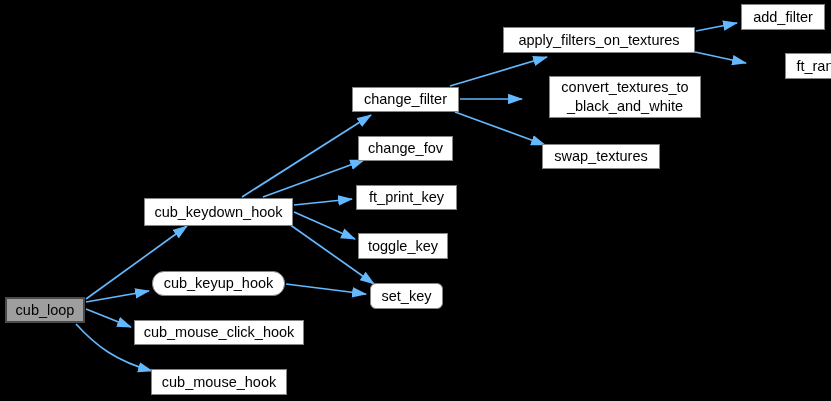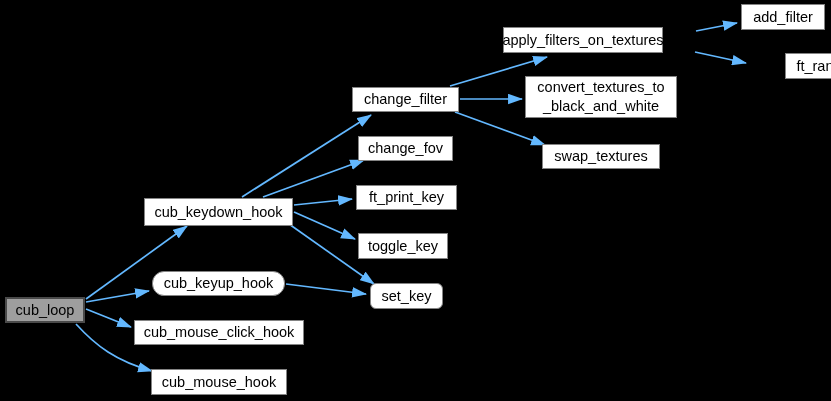--- a/index.html
+++ b/index.html
@@ -73,20 +73,20 @@
       <div class="node current" style="left: 5px; top: 297px; width: 80px; height: 26px;">cub_loop</div>
       <div class="node" style="left: 144px; top: 198px; width: 149px; height: 28px;">cub_keydown_hook</div>
       <div class="node" style="left: 152px; top: 271px; width: 133px; height: 25px; border-radius: 12px;">cub_keyup_hook</div>
       <div class="node" style="left: 134px; top: 320px; width: 170px; height: 25px;">cub_mouse_click_hook</div>
       <div class="node" style="left: 151px; top: 369px; width: 136px; height: 26px;">cub_mouse_hook</div>
       <div class="node" style="left: 352px; top: 87px; width: 107px; height: 25px;">change_filter</div>
       <div class="node" style="left: 358px; top: 136px; width: 95px; height: 25px;">change_fov</div>
       <div class="node" style="left: 356px; top: 185px; width: 101px; height: 25px;">ft_print_key</div>
       <div class="node" style="left: 358px; top: 233px; width: 90px; height: 26px;">toggle_key</div>
       <div class="node" style="left: 370px; top: 283px; width: 73px; height: 26px; border-radius: 6px;">set_key</div>
-      <div class="node" style="left: 503px; top: 27px; width: 160px; height: 26px;">apply_filters_on_textures</div>
-      <div class="node" style="left: 525px; top: 76px; width: 152px; height: 42px;">convert_textures_to
+      <div class="node" style="left: 503px; top: 27px; width: 192px; height: 26px;">apply_filters_on_textures</div>
+      <div class="node" style="left: 549px; top: 76px; width: 152px; height: 42px;">convert_textures_to
 _black_and_white</div>
       <div class="node" style="left: 542px; top: 144px; width: 118px; height: 25px;">swap_textures</div>
       <div class="node" style="left: 741px; top: 4px; width: 84px; height: 26px;">add_filter</div>
       <div class="node" style="left: 749px; top: 53px; width: 68px; height: 26px; margin-left: 36px;">ft_rand</div>
     </div>
 </div>
 
 </body></html>

